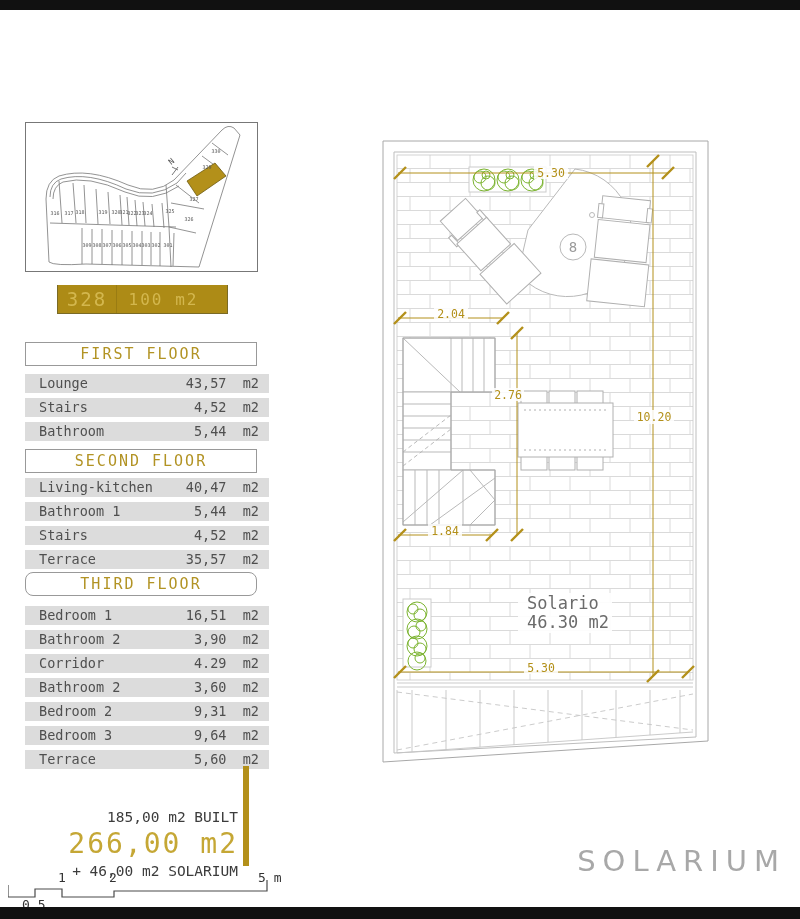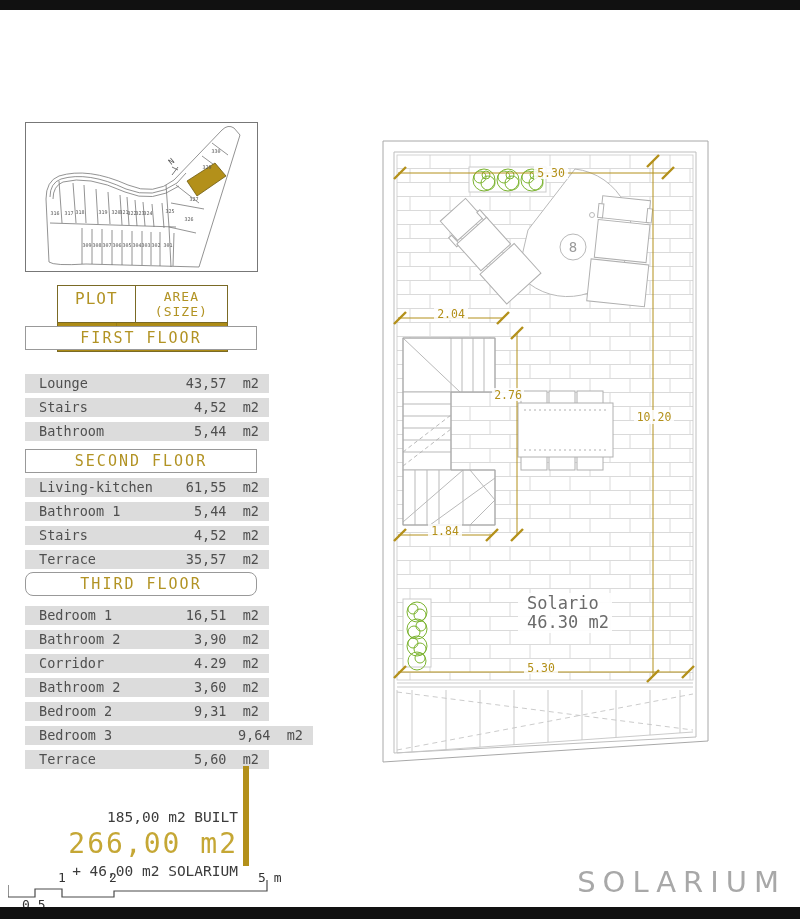--- a/index.html
+++ b/index.html
@@ -30,21 +30,21 @@
   .room-row .rn{position:absolute;left:14px;white-space:pre;}
   .room-row .ra{position:absolute;right:10px;white-space:pre;}
 
   #summary{position:absolute;left:20px;top:772px;width:218px;text-align:right;
     color:#3c3c3c;font-size:14.5px;line-height:18px;white-space:pre;}
   #gold-bar{position:absolute;left:243px;top:766px;width:6px;height:100px;background:#b3901a;}
   #total{position:absolute;left:20px;top:827px;width:218px;text-align:right;
     color:#c5a735;font-size:28px;letter-spacing:2px;white-space:pre;}
 
   #scalebar{position:absolute;left:8px;top:866px;}
-  #footer-title{position:absolute;right:14px;top:865px;color:#a8a8a8;
+  #footer-title{position:absolute;right:14px;top:844px;color:#a8a8a8;
     font-family:"DejaVu Sans",sans-serif;font-size:29px;letter-spacing:7px;font-weight:400;}
 
   #plan{position:absolute;left:378px;top:132px;}
   svg text{font-family:"DejaVu Sans Mono",monospace;}
 </style>
 </head>
 <body>
 
 <div class="bar" id="bar-top"></div>
 
@@ -95,48 +95,44 @@
     <text x="101" y="124">305</text>
     <text x="111" y="124">304</text>
     <text x="120" y="124">303</text>
     <text x="130" y="124">302</text>
     <text x="142" y="124">301</text>
   </g>
 </svg>
 </div>
 
 <div id="plot-table">
-  <div class="hdr">
-    <div class="c1">PLOT</div>
-    <div class="c2">AREA (SIZE)</div>
-  </div>
   <div class="val">
     <div class="c1">328</div>
     <div class="c2">100 m2</div>
   </div>
 </div>
 
-<div class="floor-header" style="top:326px;">FIRST FLOOR</div>
+<div class="floor-header" style="top:342px;">FIRST FLOOR</div>
 <div class="room-row" style="top:374px;">
     <span class="rn">Lounge</span>
     <span class="ra">43,57  m2</span>
   </div>
 <div class="room-row" style="top:398px;">
     <span class="rn">Stairs</span>
     <span class="ra">4,52  m2</span>
   </div>
 <div class="room-row" style="top:422px;">
     <span class="rn">Bathroom</span>
     <span class="ra">5,44  m2</span>
   </div>
 
 <div class="floor-header" style="top:449px;">SECOND FLOOR</div>
 <div class="room-row" style="top:478px;">
     <span class="rn">Living-kitchen</span>
-    <span class="ra">61,55  m2</span>
+    <span class="ra">40,47  m2</span>
   </div>
 <div class="room-row" style="top:502px;">
     <span class="rn">Bathroom 1</span>
     <span class="ra">5,44  m2</span>
   </div>
 <div class="room-row" style="top:526px;">
     <span class="rn">Stairs</span>
     <span class="ra">4,52  m2</span>
   </div>
 <div class="room-row" style="top:550px;">
@@ -158,21 +154,21 @@
     <span class="ra">4.29  m2</span>
   </div>
 <div class="room-row" style="top:678px;">
     <span class="rn">Bathroom 2</span>
     <span class="ra">3,60  m2</span>
   </div>
 <div class="room-row" style="top:702px;text-align:center;">
     <span class="rn">Bedroom 2</span>
     <span class="ra">9,31  m2</span>
   </div>
-<div class="room-row" style="top:726px;padding-left:44px;">
+<div class="room-row" style="top:726px;">
     <span class="rn">Bedroom 3</span>
     <span class="ra">9,64  m2</span>
   </div>
 <div class="room-row" style="top:750px;">
     <span class="rn">Terrace</span>
     <span class="ra">5,60  m2</span>
   </div>
 
 <div id="gold-bar"></div>
 <div id="summary">

